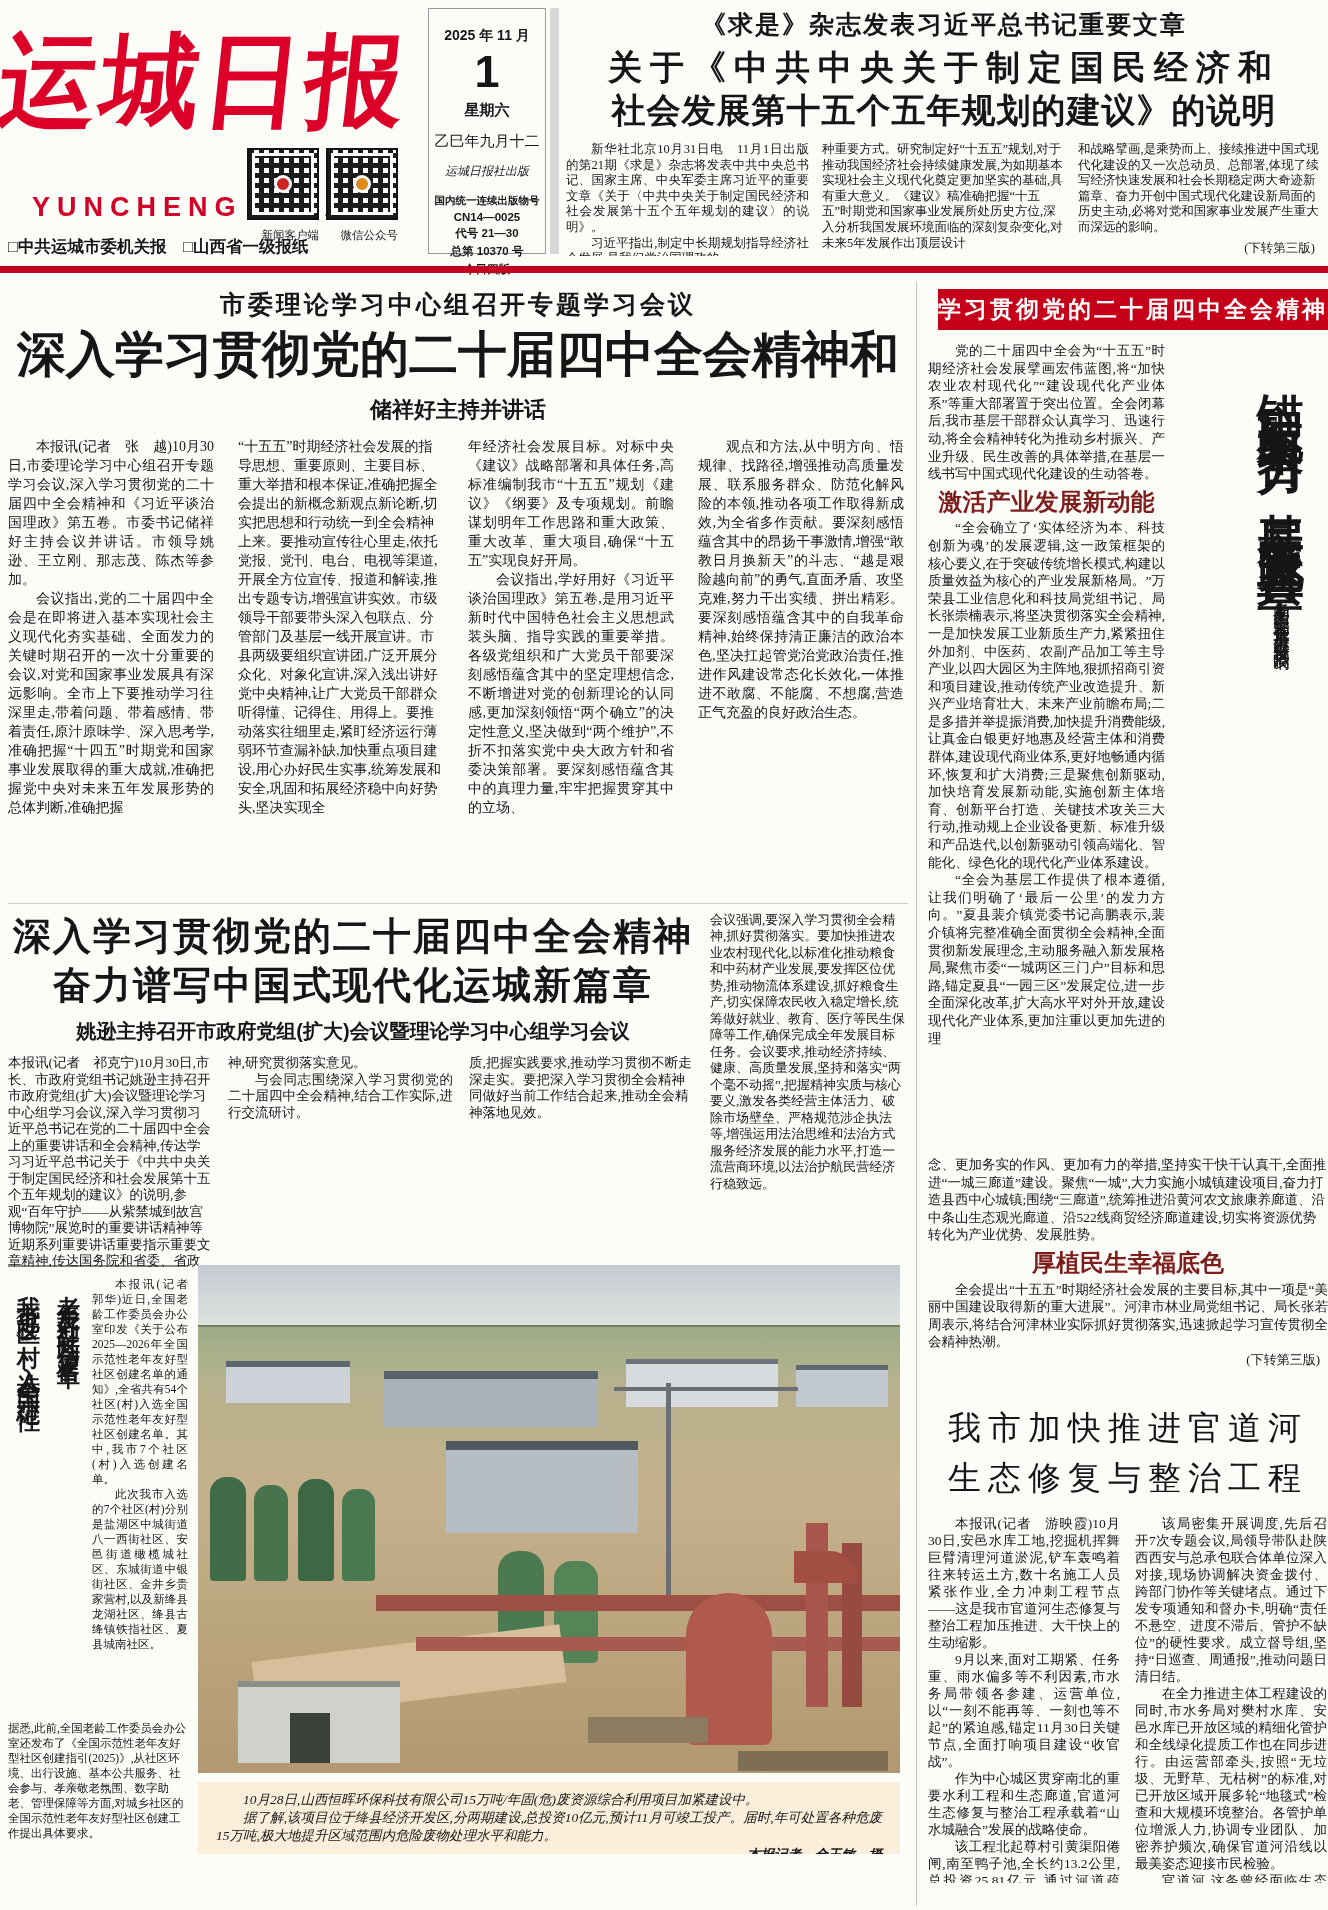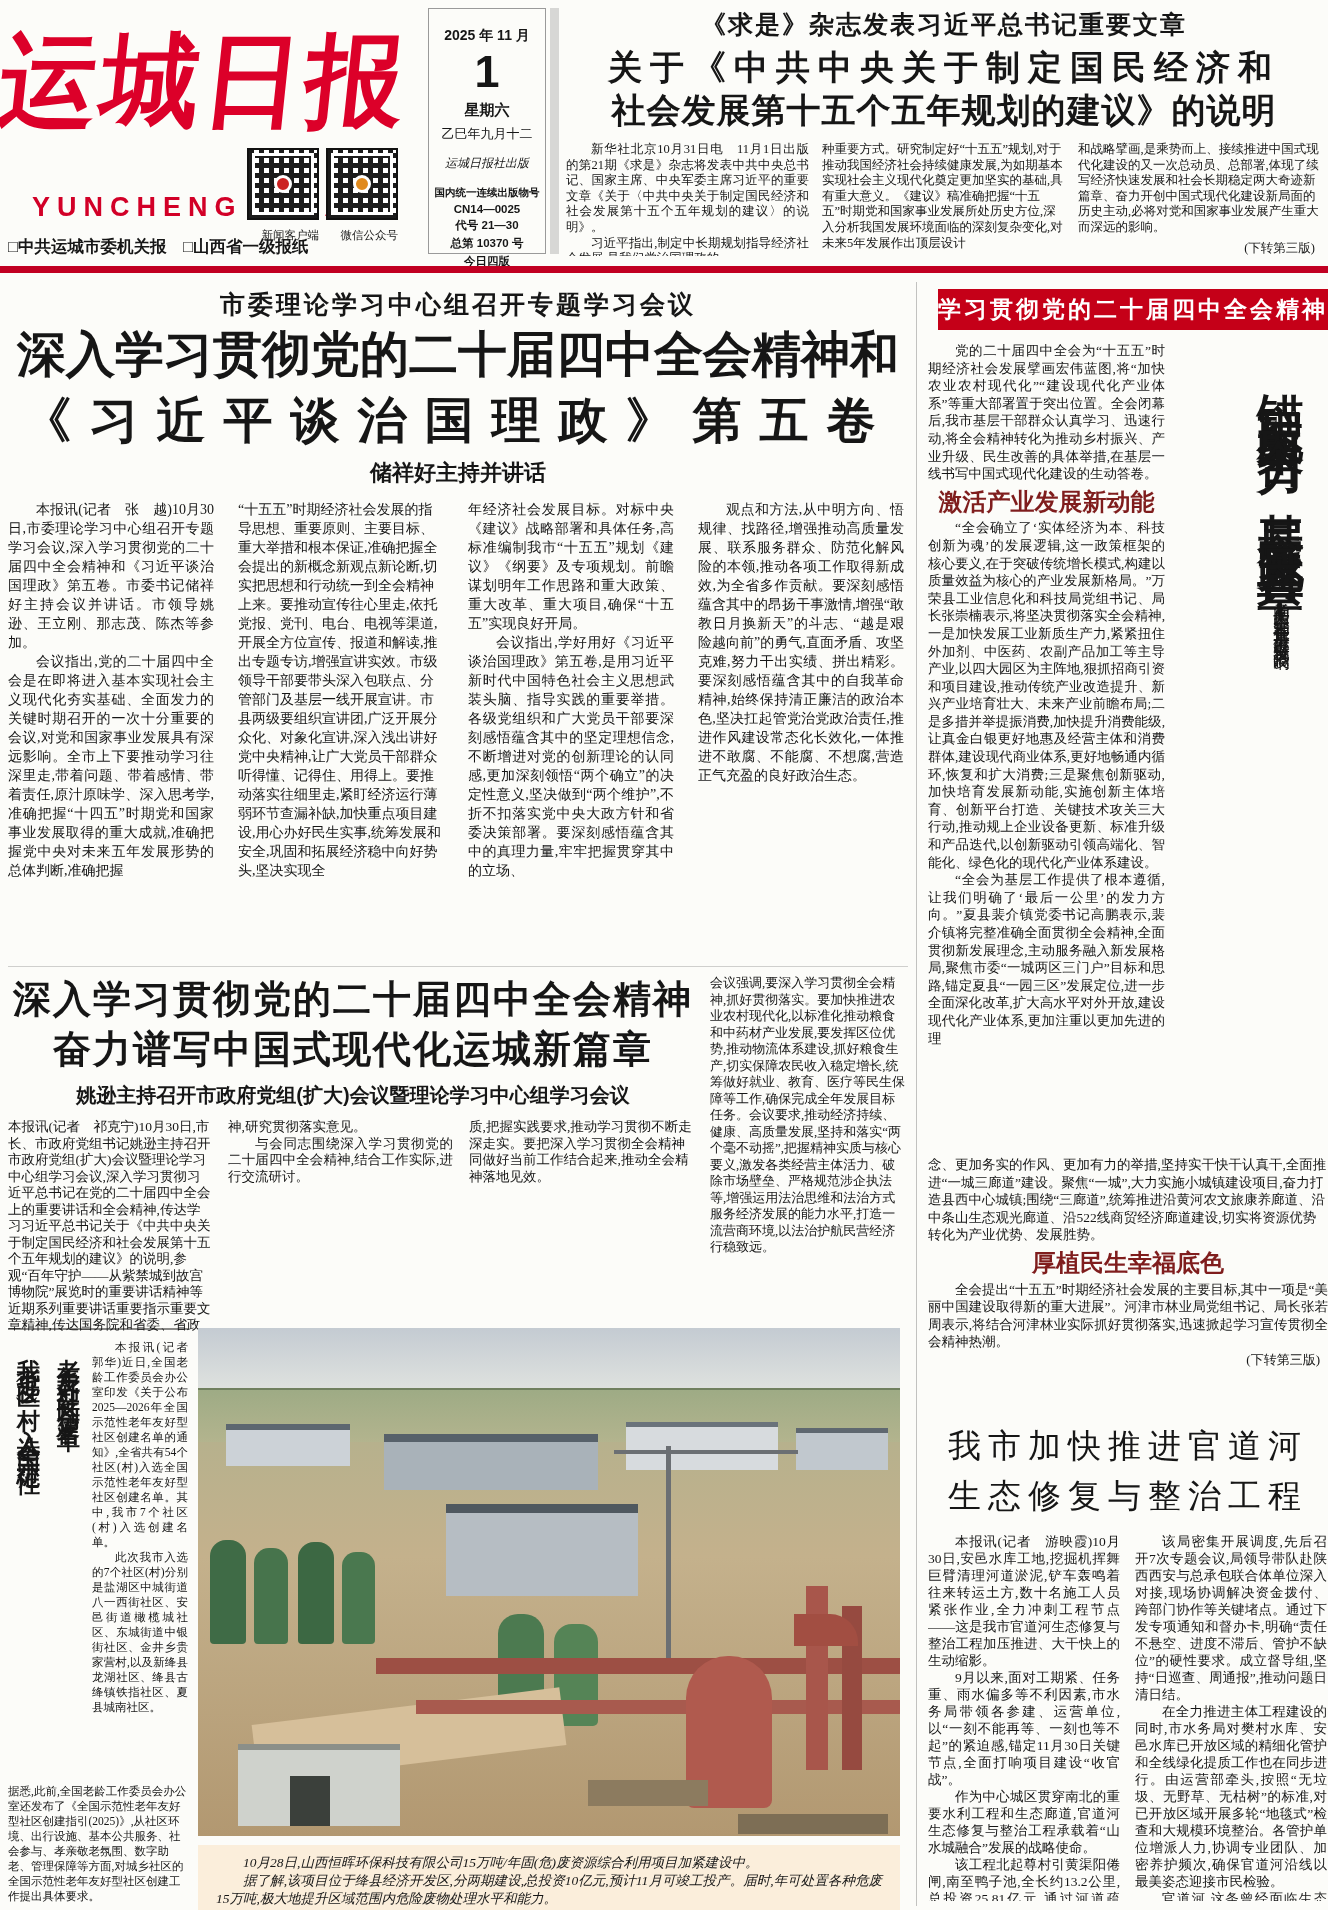--- a/index.html
+++ b/index.html
@@ -26,21 +26,21 @@
   .qr.q2::after{background:#e08a1e}
   .qr1{left:247px}.qr2{left:326px}
   .qr-label{position:absolute;top:228px;font-size:11.5px;width:72px;text-align:right}
   .ql1{left:247px}.ql2{left:326px}
 
   .datebox{position:absolute;left:428px;top:8px;width:118px;height:246px;border:1px solid #9a9a9a;
            text-align:center;padding-top:18px}
   .db-ym{font-size:14px;font-weight:bold}
   .db-day{font-size:45px;font-weight:bold;line-height:1.2;font-family:"Liberation Sans","DejaVu Sans",sans-serif}
   .db-week{font-size:15px;font-weight:bold;margin-top:2px}
-  .db-lunar{font-size:13px;margin-top:5px}
+  .db-lunar{font-size:15px;margin-top:12px}
   .db-pub{font-size:12px;margin-top:12px;font-style:italic}
   .db-issn{font-size:10.5px;margin-top:14px;font-weight:bold}
   .db-small{font-size:11.5px;margin-top:3px;font-weight:bold}
   .graybar{position:absolute;left:550px;top:8px;width:9px;height:246px;background:#d7d7d5}
 
   .toparticle{position:absolute;left:566px;top:8px;width:756px;height:252px}
   .ta-kicker{font-size:25px;font-weight:bold;text-align:center;letter-spacing:2px}
   .ta-h1{font-size:34px;font-weight:bold;text-align:center;letter-spacing:8px;line-height:1.25;margin-top:6px;white-space:nowrap}
   .ta-h2{font-size:34px;font-weight:bold;text-align:center;letter-spacing:1px;line-height:1.25;white-space:nowrap}
   .ta-cols{display:flex;gap:13px;margin-top:10px}
@@ -119,21 +119,21 @@
   .panelrow{display:flex;margin-top:12px}
   .pcolA{width:247px;padding-right:10px;height:806px;overflow:hidden;font-size:13.5px;line-height:17.6px}
   .phead{font-size:24px;font-weight:bold;text-align:center;margin:10px 0 9px 0;text-indent:0;
          font-family:"Liberation Sans","DejaVu Sans",sans-serif;color:#7f1d1d}
   .pvert{width:143px;height:806px;writing-mode:vertical-rl;overflow:hidden;padding-top:14px}
   .pv-title{font-size:47px;font-weight:bold;letter-spacing:9px;line-height:74px;white-space:nowrap}
   .pv-sub{font-size:16.5px;letter-spacing:2px;line-height:30px;margin-top:10px}
   .panelwide{margin-top:8px;font-size:13.5px;line-height:17.6px;height:248px;overflow:hidden}
   .pturn{text-align:right;font-size:13px;padding-right:8px}
 
-  .riverart{margin-top:18px}
+  .riverart{}
   .rv-h{font-size:33px;text-align:center;letter-spacing:7px;line-height:1.5;white-space:nowrap}
   .rv-cols{display:flex;gap:15px;margin-top:12px}
   .rv-col{width:192px;height:368px;overflow:hidden;font-size:13.5px;line-height:17px}
 </style>
 </head>
 <body>
 
 <div class="page">
 
   <div class="masthead">
@@ -178,21 +178,20 @@
   </div>
 
   <div class="redrule"></div>
   <div class="vdivider"></div>
 
   <div class="left">
 
     <div>
       <div class="ma-kicker sans">市委理论学习中心组召开专题学习会议</div>
       <div class="ma-h1">深入学习贯彻党的二十届四中全会精神和</div>
-      <div class="ma-h2">《习近平谈治国理政》第五卷</div>
       <div class="ma-sub sans">储祥好主持并讲话</div>
       <div class="ma-cols">
         <div class="ma-col">
             <p>本报讯(记者　张　越)10月30日,市委理论学习中心组召开专题学习会议,深入学习贯彻党的二十届四中全会精神和《习近平谈治国理政》第五卷。市委书记储祥好主持会议并讲话。市领导姚逊、王立刚、那志茂、陈杰等参加。</p>
             <p>会议指出,党的二十届四中全会是在即将进入基本实现社会主义现代化夯实基础、全面发力的关键时期召开的一次十分重要的会议,对党和国家事业发展具有深远影响。全市上下要推动学习往深里走,带着问题、带着感情、带着责任,原汁原味学、深入思考学,准确把握“十四五”时期党和国家事业发展取得的重大成就,准确把握党中央对未来五年发展形势的总体判断,准确把握</p>
           </div>
         <div class="ma-col noindent">“十五五”时期经济社会发展的指导思想、重要原则、主要目标、重大举措和根本保证,准确把握全会提出的新概念新观点新论断,切实把思想和行动统一到全会精神上来。要推动宣传往心里走,依托党报、党刊、电台、电视等渠道,开展全方位宣传、报道和解读,推出专题专访,增强宣讲实效。市级领导干部要带头深入包联点、分管部门及基层一线开展宣讲。市县两级要组织宣讲团,广泛开展分众化、对象化宣讲,深入浅出讲好党中央精神,让广大党员干部群众听得懂、记得住、用得上。要推动落实往细里走,紧盯经济运行薄弱环节查漏补缺,加快重点项目建设,用心办好民生实事,统筹发展和安全,巩固和拓展经济稳中向好势头,坚决实现全</div>
         <div class="ma-col noindent">
             <p>年经济社会发展目标。对标中央《建议》战略部署和具体任务,高标准编制我市“十五五”规划《建议》《纲要》及专项规划。前瞻谋划明年工作思路和重大政策、重大改革、重大项目,确保“十五五”实现良好开局。</p>
             <p>会议指出,学好用好《习近平谈治国理政》第五卷,是用习近平新时代中国特色社会主义思想武装头脑、指导实践的重要举措。各级党组织和广大党员干部要深刻感悟蕴含其中的坚定理想信念,不断增进对党的创新理论的认同感,更加深刻领悟“两个确立”的决定性意义,坚决做到“两个维护”,不折不扣落实党中央大政方针和省委决策部署。要深刻感悟蕴含其中的真理力量,牢牢把握贯穿其中的立场、</p>

